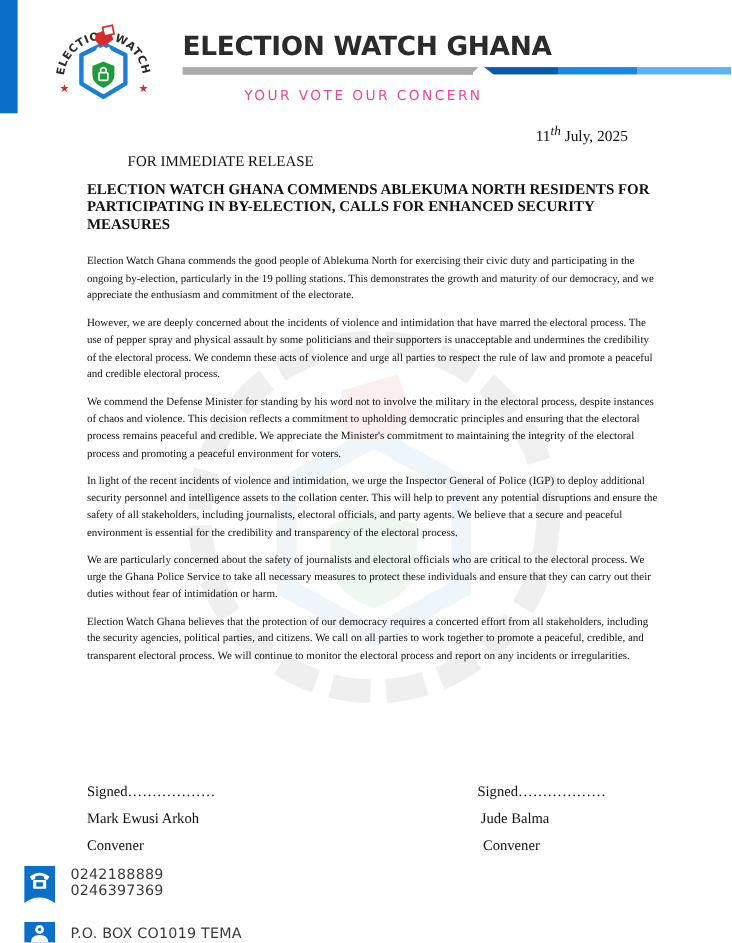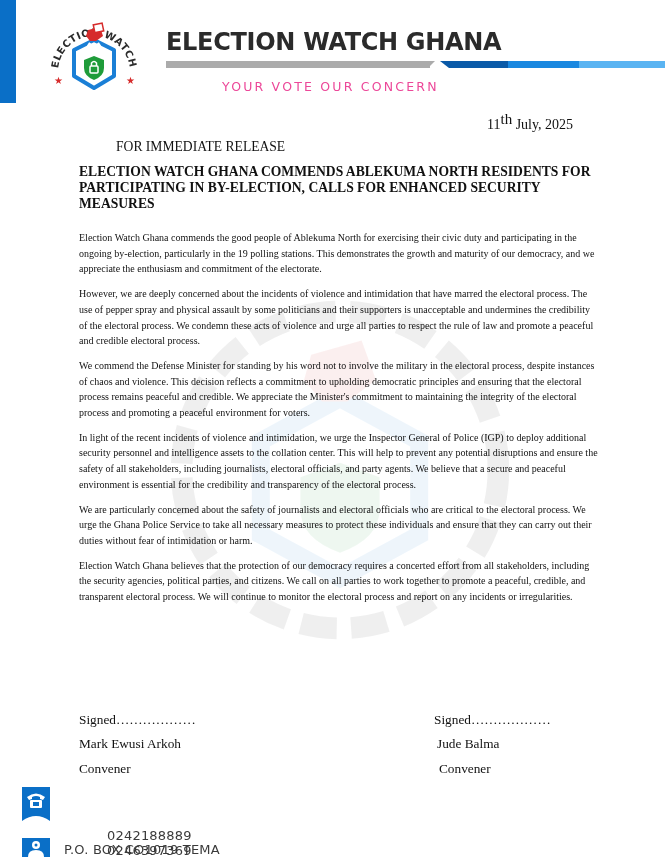--- a/index.html
+++ b/index.html
@@ -26,21 +26,21 @@
     }
     .tagline {
       position: absolute; left: 222px; top: 79px;
       font-family: "DejaVu Sans", sans-serif; font-size: 12.5px;
       letter-spacing: 2.2px; color: #ec4899; white-space: nowrap;
     }
 
     .watermark { position: absolute; left: 160px; top: 290px; width: 360px; height: 360px; opacity: 0.07; pointer-events: none; }
 
     .date { position: absolute; left: 487px; top: 117px; font-size: 14px; white-space: nowrap; }
-    .date sup { font-size: 15px; vertical-align: 5px; line-height: 0; }
+    .date sup { font-size: 12px; vertical-align: 5px; line-height: 0; font-style: italic; }
 
     .release-label { position: absolute; left: 79px; top: 139px; font-size: 13.6px; white-space: nowrap; margin-left: 37px; }
     .headline { position: absolute; left: 79px; top: 164px; width: 540px; font-size: 13.6px; font-weight: bold; line-height: 16px; }
 
     .body-text { position: absolute; left: 79px; top: 230px; width: 520px; font-size: 10px; line-height: 15.7px; }
     .body-text p { margin-bottom: 9px; }
 
     .sig { position: absolute; font-size: 13.3px; white-space: nowrap; }
 
     .contact-icon { position: absolute; left: 22px; width: 28px; }
@@ -113,21 +113,21 @@
 <div class="sig" style="left:439px; top:761px;">Convener</div>
 
 <div class="contact-icon" style="top:787px; height:34px;">
   <svg width="28" height="34" viewBox="0 0 28 34">
     <path d="M0,0 L28,0 L28,34 Q14,24 0,34 Z" fill="#0a6fc7"></path>
     <path d="M5,10 Q14,3 23,10 L21,13 L18,12 L18,10 Q14,8 10,10 L10,12 L7,13 Z" fill="#ffffff"></path>
     <rect x="8" y="13" width="12" height="8" rx="1" fill="#ffffff"></rect>
     <rect x="11" y="15" width="6" height="4" fill="#0a6fc7"></rect>
   </svg>
 </div>
-<div class="contact-text" style="top:828px;margin-left:43px;">
+<div class="contact-text" style="top:788px;">
   <div>0242188889</div>
   <div>0246397369</div>
 </div>
 
 <div class="contact-icon" style="top:838px; height:19px;">
   <svg width="28" height="19" viewBox="0 0 28 19">
     <rect x="0" y="0" width="28" height="19" fill="#0a6fc7"></rect>
     <circle cx="14" cy="7" r="4" fill="#ffffff"></circle>
     <path d="M6,19 Q6,12 14,12 Q22,12 22,19 Z" fill="#ffffff"></path>
     <circle cx="14" cy="7" r="1.5" fill="#0a6fc7"></circle>

